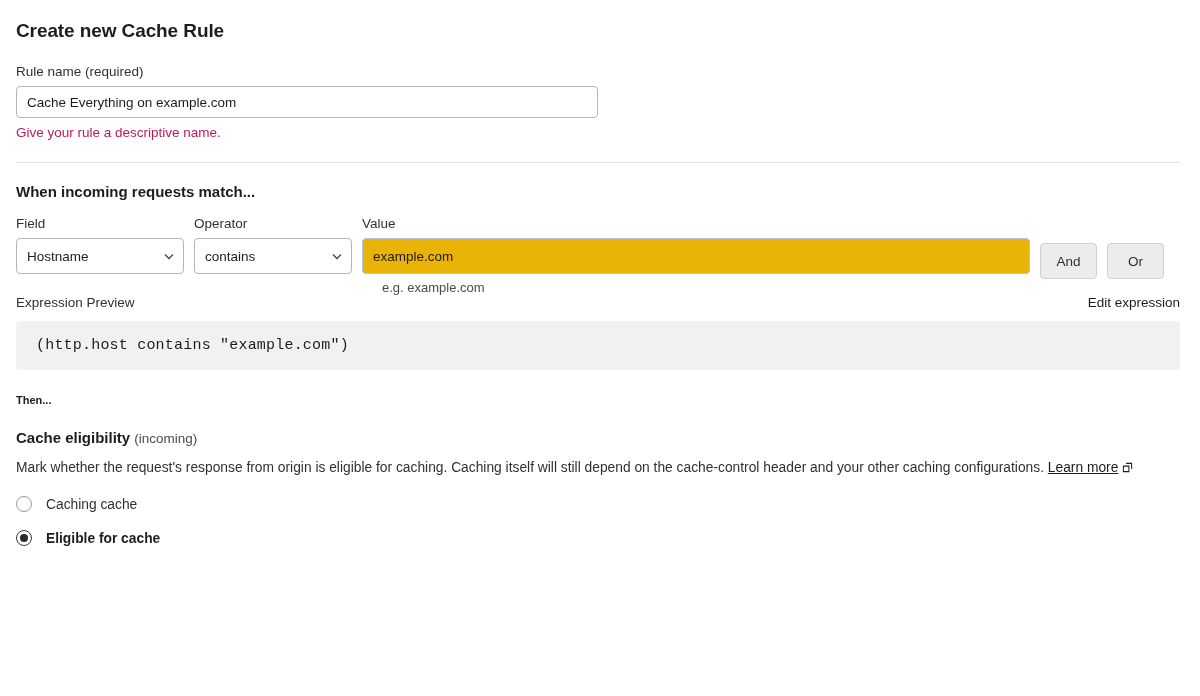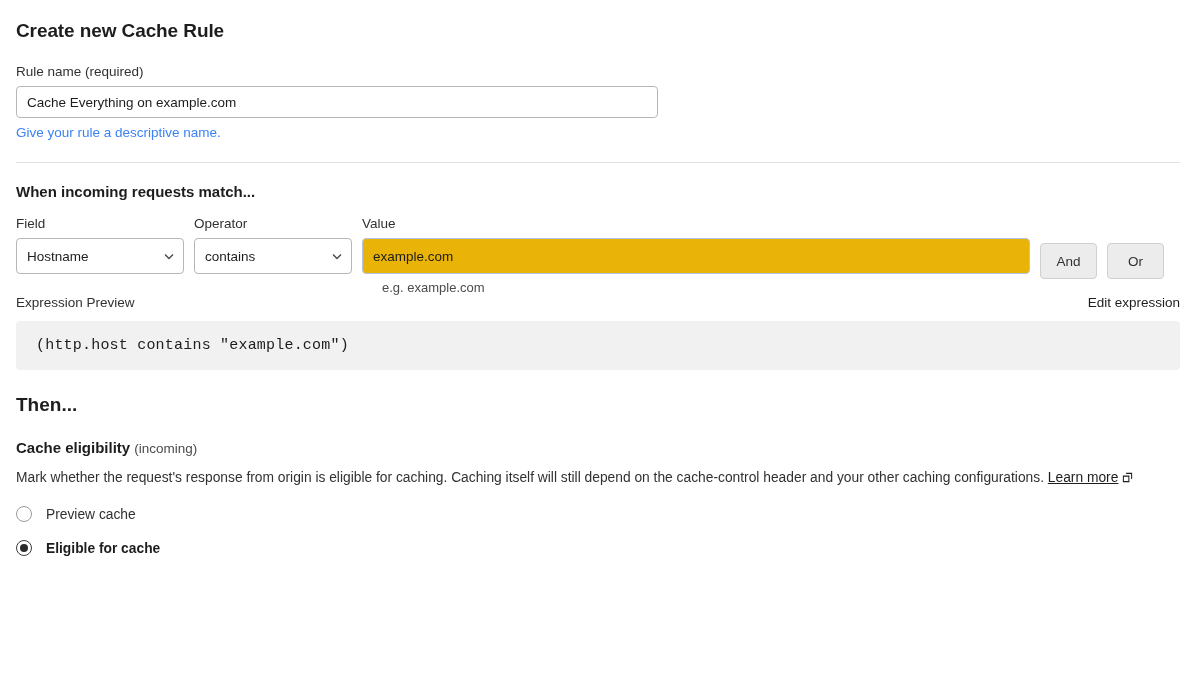--- a/index.html
+++ b/index.html
@@ -26,25 +26,25 @@
     letter-spacing: -0.1px;
     margin: 8px 0 22px 0;
   }
   .field-label {
     font-size: 13.5px;
     color: #313131;
     margin-bottom: 7px;
   }
   .help-text {
     font-size: 13.5px;
-    color: #3b82f6;
+    color: #be185d;
     margin-top: 7px;
   }
   .text-input {
-    width: 642px;
+    width: 582px;
     height: 32px;
     border: 1px solid #b6b6b6;
     border-radius: 4px;
     padding: 0 10px;
     font-size: 13.5px;
     font-family: "Liberation Sans", sans-serif;
     color: #1d1d1d;
     background: #fff;
     outline: none;
   }
@@ -144,21 +144,21 @@
     background: #f1f1f1;
     border-radius: 4px;
     margin-top: 11px;
     padding: 16px 20px;
     font-family: "Liberation Mono", monospace;
     font-size: 15px;
     color: #1d1d1d;
     letter-spacing: 0.2px;
   }
   .then-title {
-    font-size: 19px;
+    font-size: 11px;
     font-weight: bold;
     color: #1d1d1d;
     margin: 24px 0 0 0;
   }
   .cache-elig-head {
     margin-top: 23px;
     font-size: 15px;
     color: #1d1d1d;
   }
   .cache-elig-head .strong {
@@ -301,21 +301,21 @@
     <span>Mark whether the request's response from origin is eligible for caching. Caching itself will still depend on the cache-control header and your other caching configurations. </span><span class="learn-more">Learn more</span><span class="ext-icon">
       <svg viewBox="0 0 12 12" width="11" height="11">
         <path d="M4.5 1.5 H10.5 V7.5" stroke="#1d1d1d" stroke-width="1.1" fill="none"></path>
         <path d="M1.5 4.5 H7.5 V10.5 H1.5 Z" stroke="#1d1d1d" stroke-width="1.1" fill="none"></path>
       </svg>
     </span>
   </div>
 
   <div class="radio-row">
     <span class="radio"></span>
-    <span class="radio-label">Preview cache</span>
+    <span class="radio-label">Caching cache</span>
   </div>
 
   <div class="radio-row">
     <span class="radio checked"></span>
     <span class="radio-label bold">Eligible for cache</span>
   </div>
 
 </div>
 
 </body></html>

